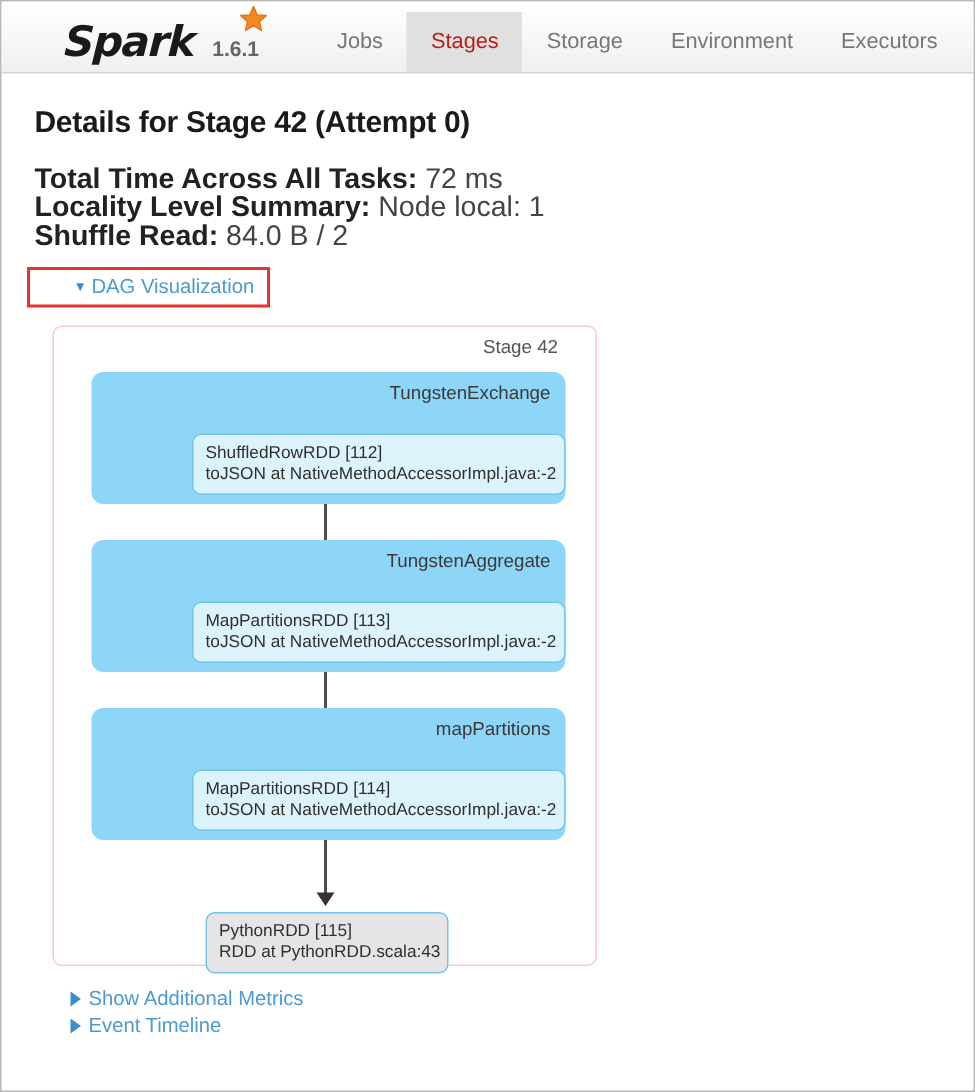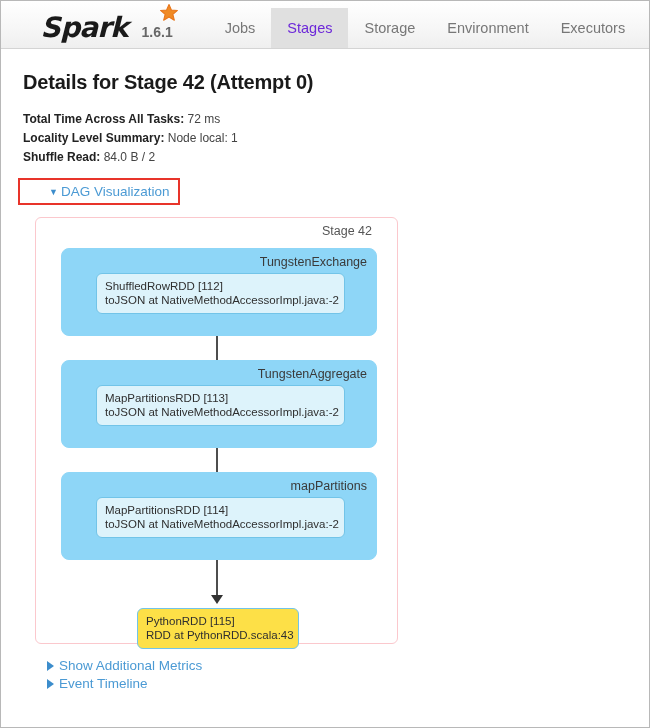--- a/index.html
+++ b/index.html
@@ -69,37 +69,37 @@
     padding: 0 16px;
     height: 40px;
     line-height: 40px;
     font-size: 14.5px;
     color: #777777;
     cursor: pointer;
     white-space: nowrap;
   }
   .navtab.active {
     background: #e0e0e0;
-    color: #6d28d9;
+    color: #b91c1c;
   }
 
   
   .content { padding: 22px 22px 0 22px; }
 
   .page-title {
     font-size: 20px;
     font-weight: bold;
     color: #1a1a1a;
     margin: 0 0 16px 0;
     letter-spacing: -0.2px;
   }
 
   .summary { margin-bottom: 11px; }
   .summary-row {
-    font-size: 12px;
+    font-size: 19px;
     color: #333333;
     line-height: 19px;
   }
   .summary-row .lbl { font-weight: bold; color: #222; }
   .summary-row .val { color: #444; }
 
   
   .toggle-link {
     display: inline-block;
     font-size: 13.5px;
@@ -161,23 +161,23 @@
     width: 249px;
     padding: 5px 8px 6px 8px;
     background: #ddf3fb;
     border: 1px solid #72c4e8;
     border-radius: 6px;
     font-size: 11.5px;
     color: #2f2f2f;
     line-height: 14px;
     white-space: nowrap;
   }
-  .rdd-box.inner { top: 24px; }
+  .rdd-box.inner { top: 40px; margin-left: 32px; }
   .rdd-box.leaf {
-    background: #fde047;
+    background: #e5e5e5;
     border: 1px solid #72c4e8;
     width: 162px;
     left: 101px;
   }
   .edge {
     position: absolute;
     width: 2px;
     background: #4d4d4d;
     left: 50%;
     margin-left: -1px;

